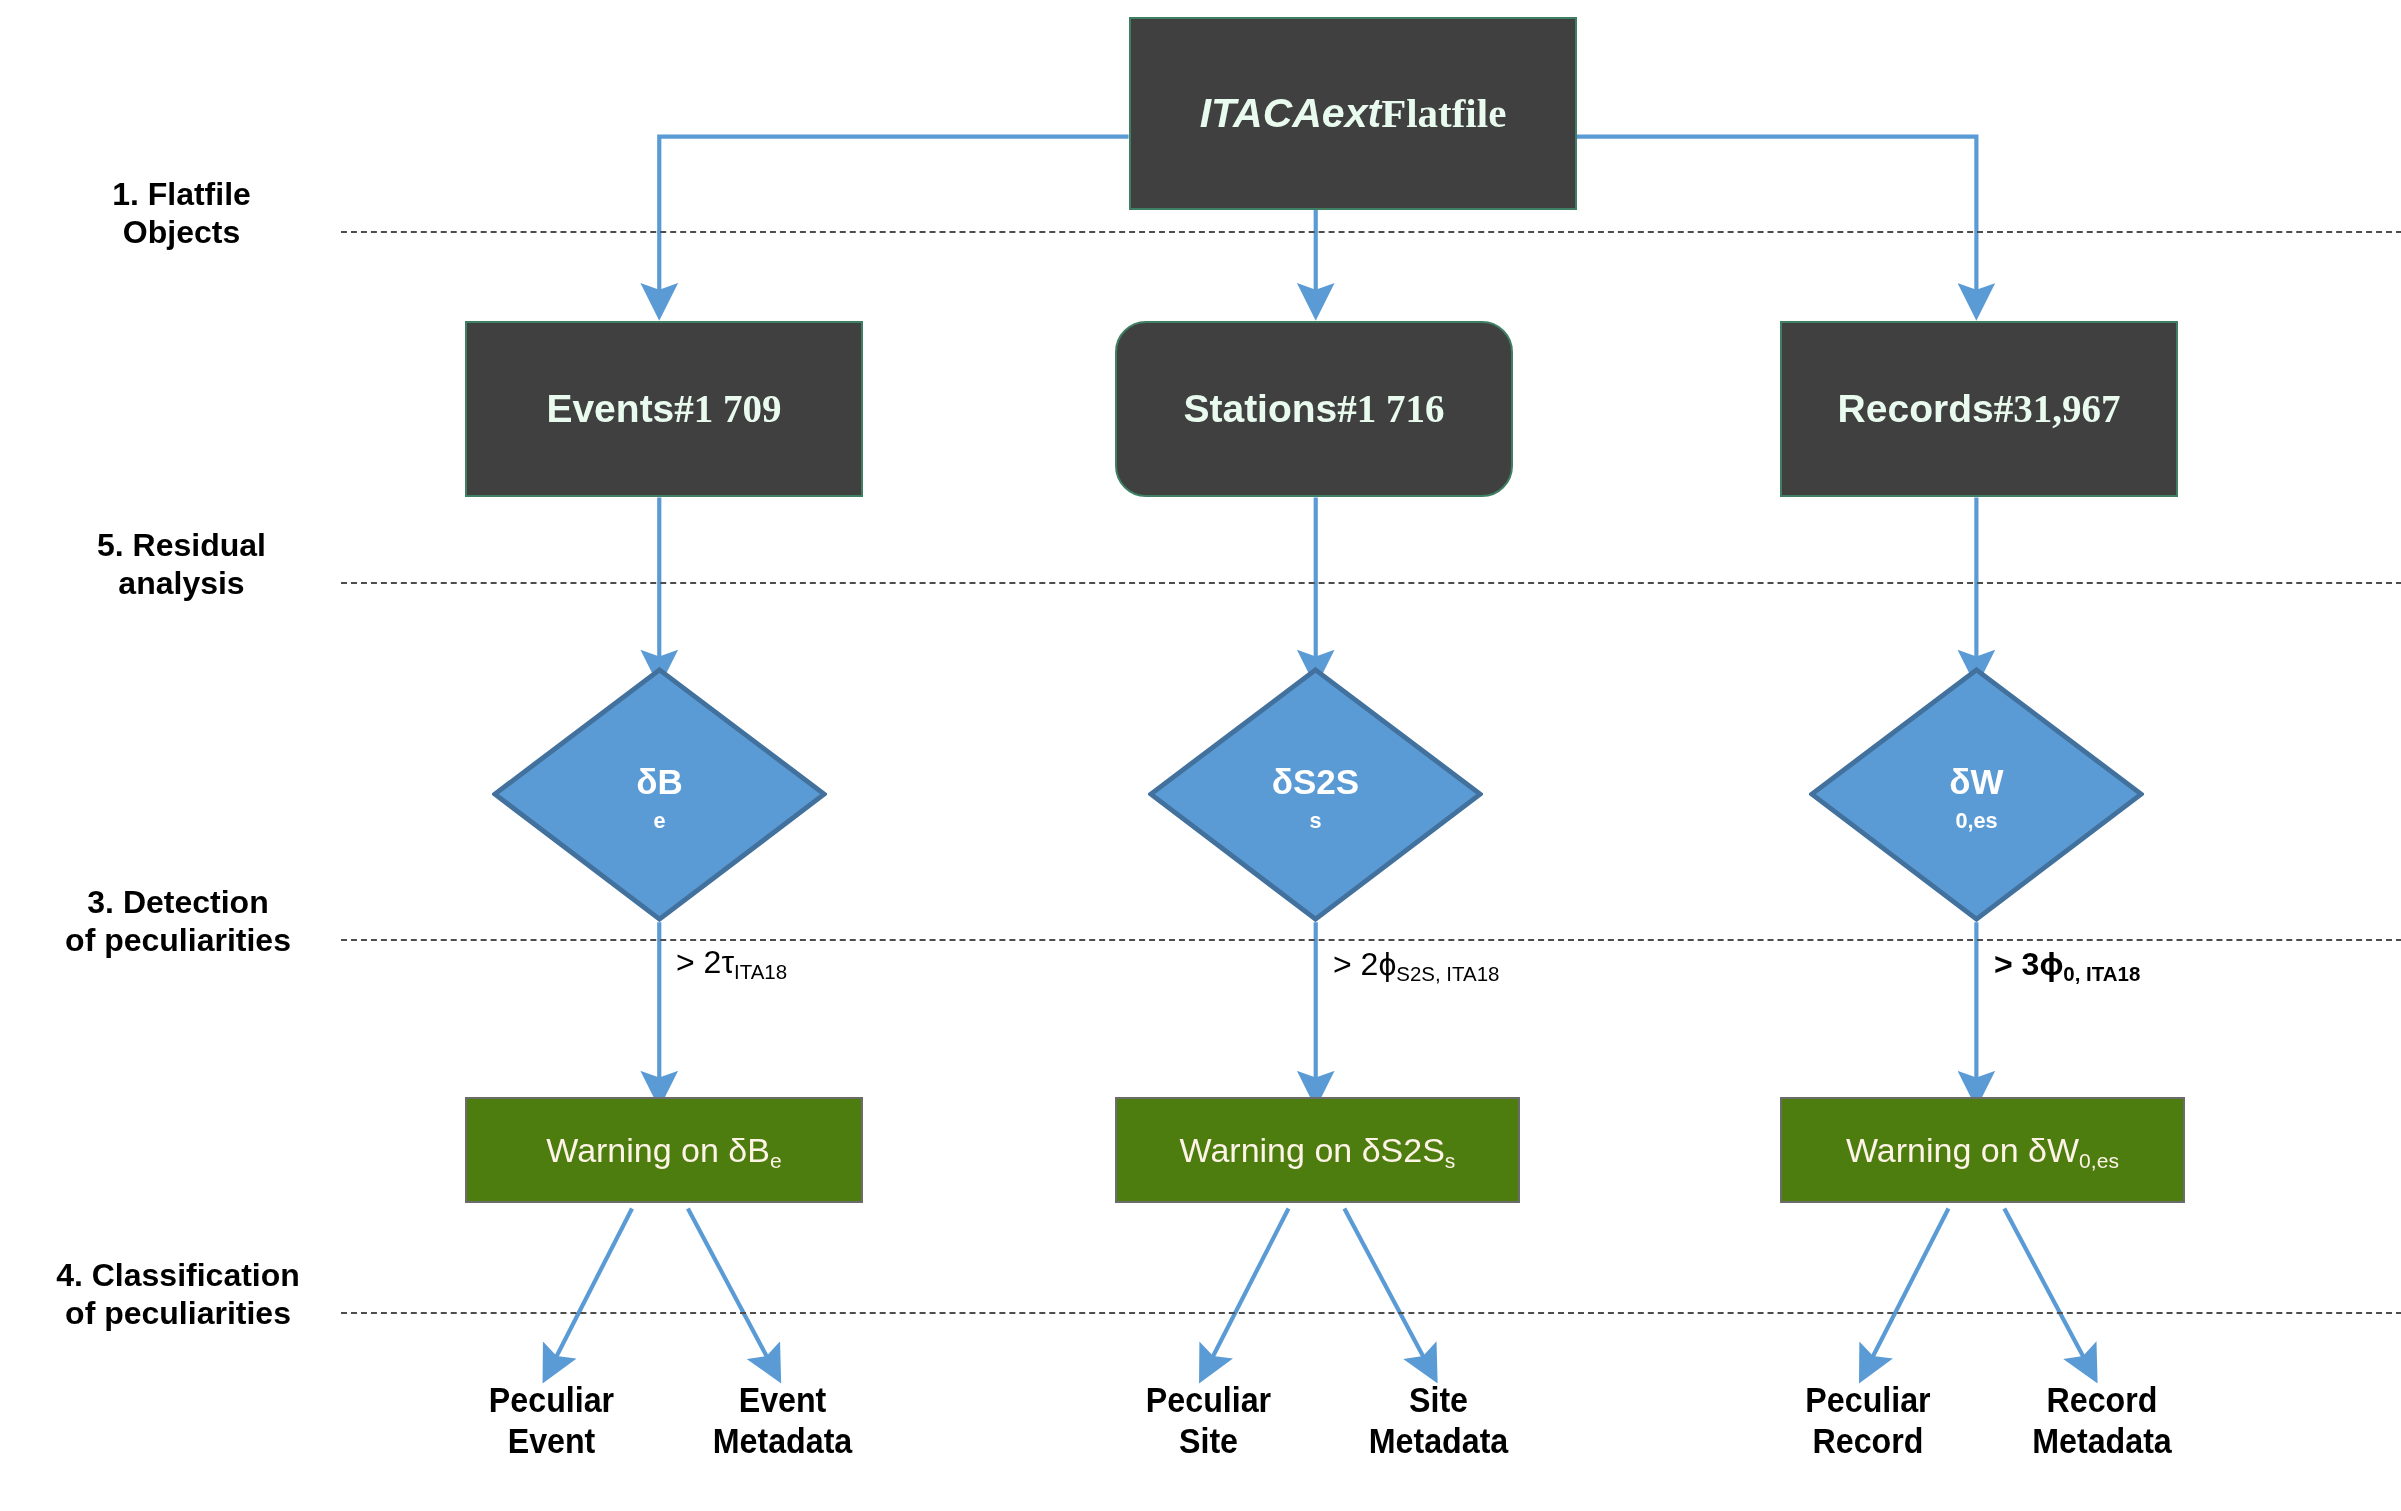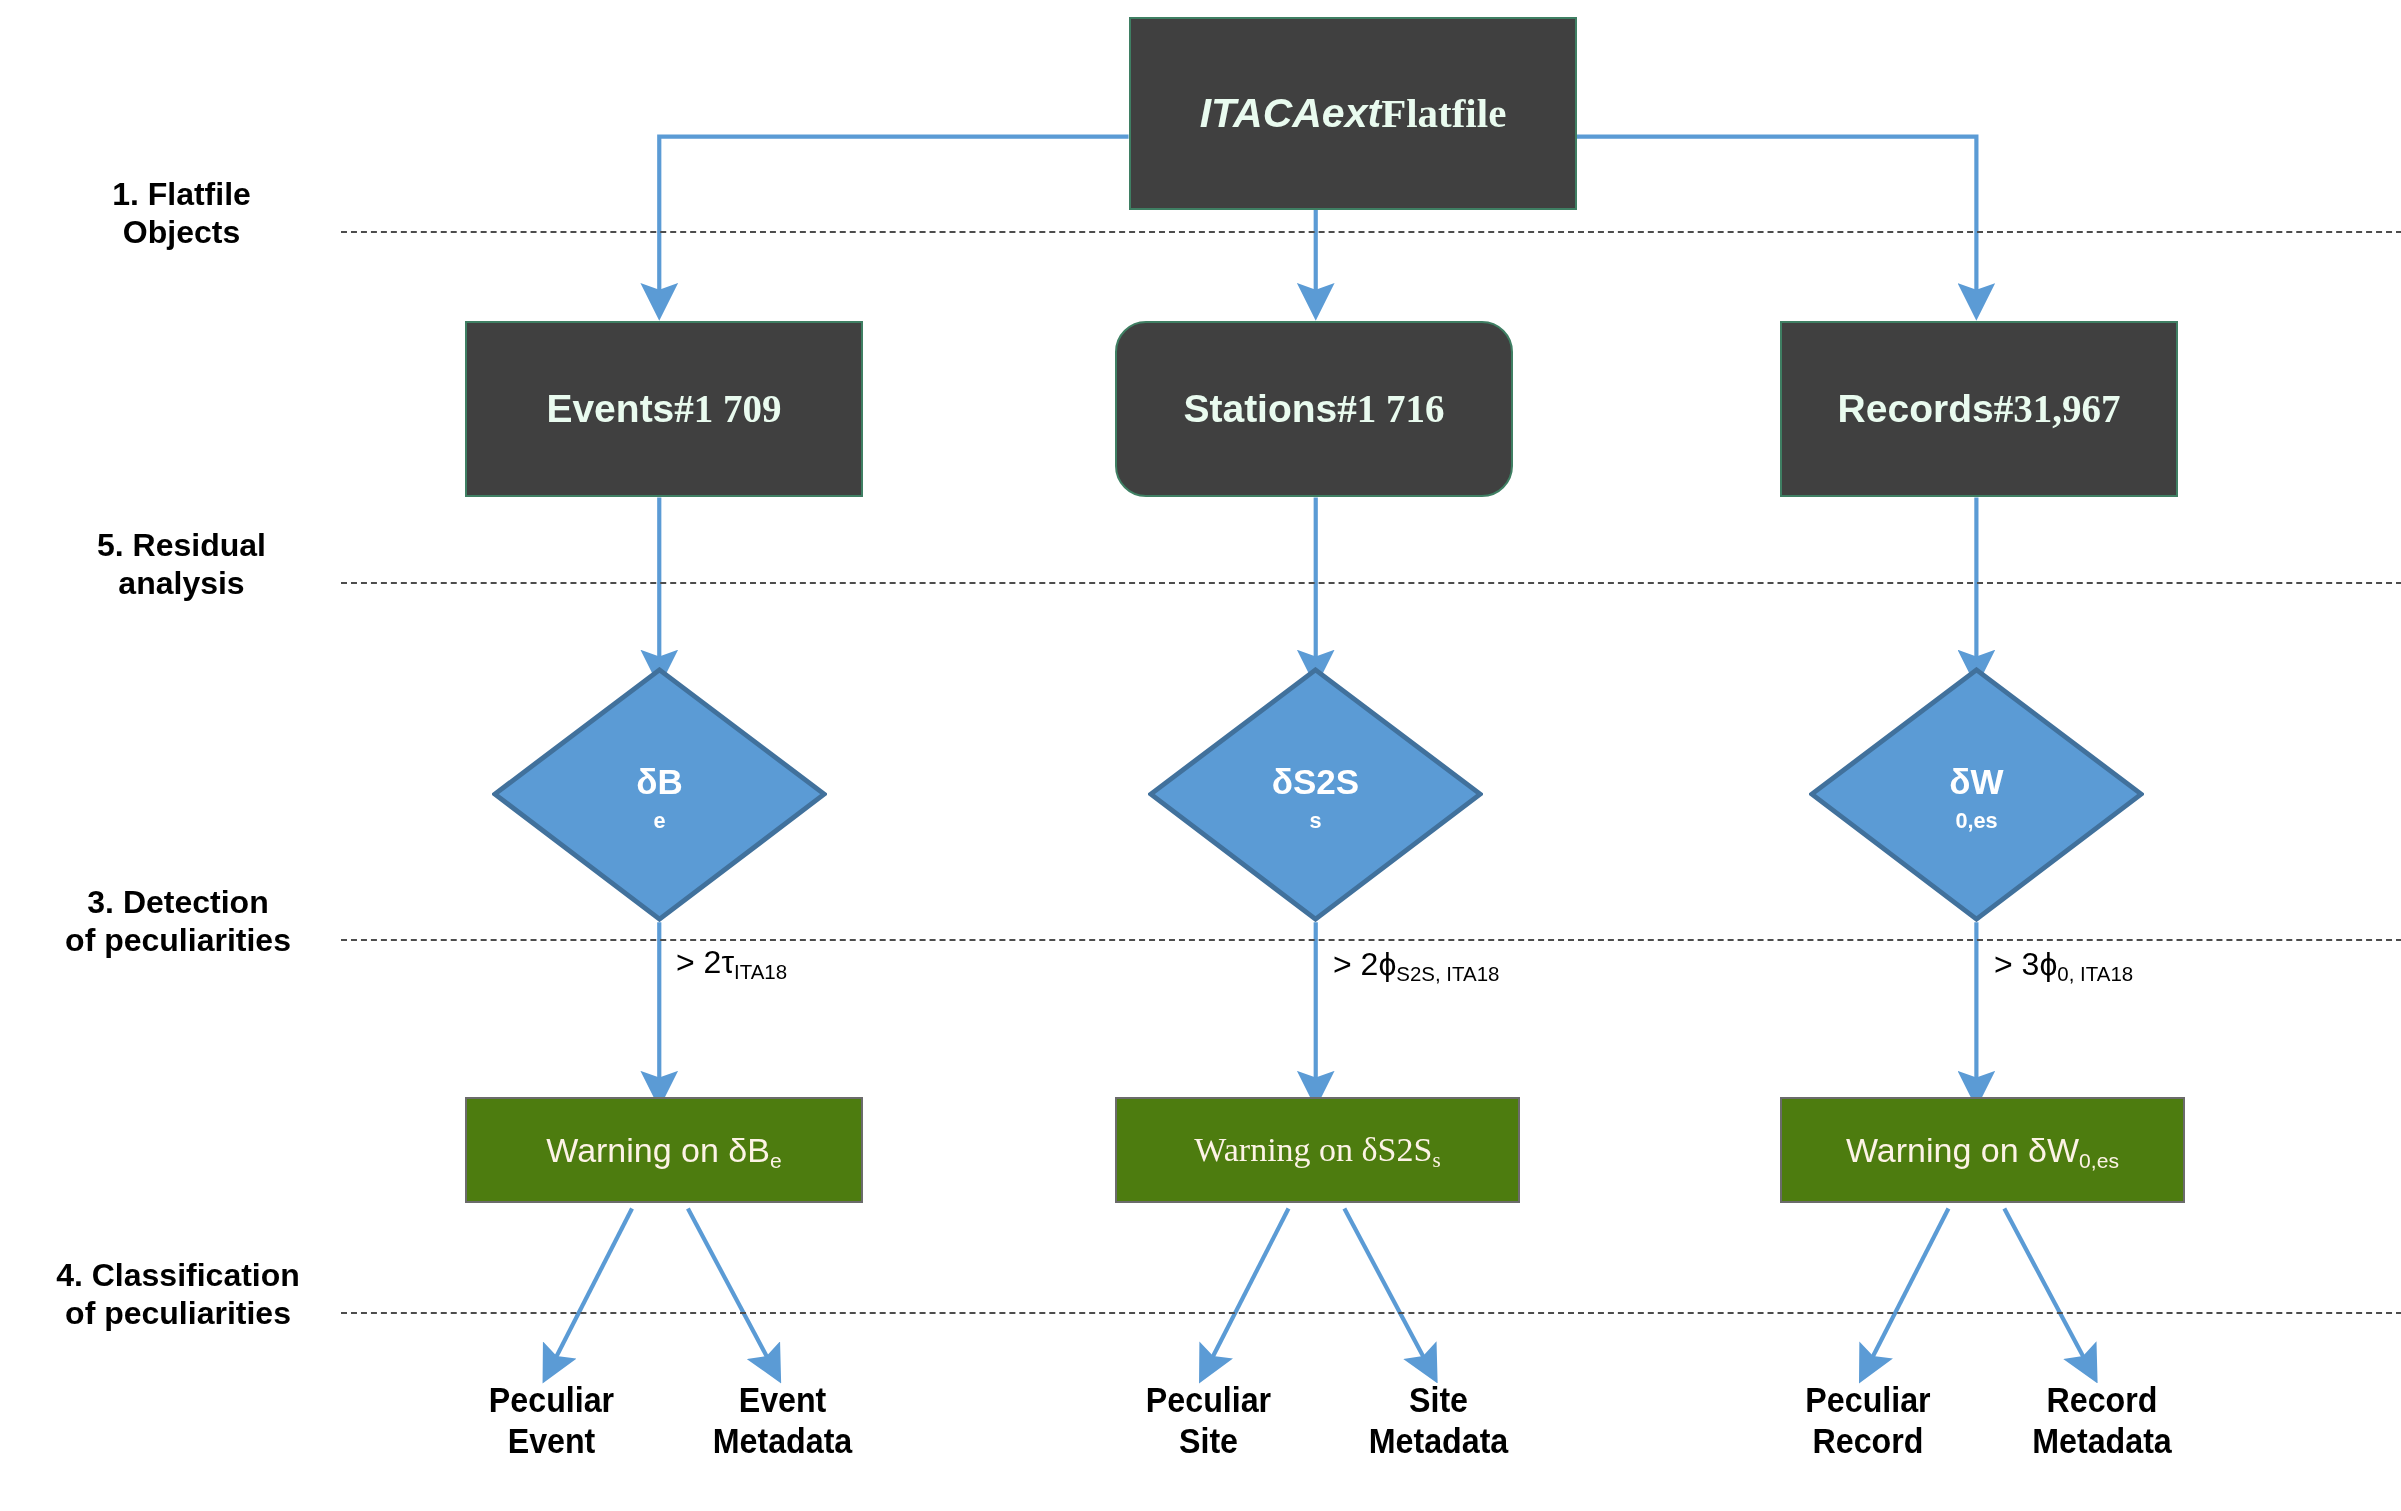--- a/index.html
+++ b/index.html
@@ -193,28 +193,28 @@
         <sub>0,es</sub>
     </div>
   </div>
 
   <div class="cond" style="left:676px;top:944px;">
     <span>&gt; 2τ</span><sub>ITA18</sub>
   </div>
   <div class="cond" style="left:1333px;top:946px;">
     <span>&gt; 2ϕ</span><sub>S2S, ITA18</sub>
   </div>
-  <div class="cond" style="left:1994px;top:946px;">
+  <div class="cond" style="left:1994px;top:946px;font-weight:bold;">
     <span>&gt; 3ϕ</span><sub>0, ITA18</sub>
   </div>
 
   <div class="obox" style="left:465px;top:1097px;width:398px;height:106px;">
     <span><span>Warning on δB</span><sub>e</sub></span>
   </div>
-  <div class="obox" style="left:1115px;top:1097px;width:405px;height:106px;font-family:Liberation Serif, serif;">
+  <div class="obox" style="left:1115px;top:1097px;width:405px;height:106px;">
     <span><span>Warning on δS2S</span><sub>s</sub></span>
   </div>
   <div class="obox" style="left:1780px;top:1097px;width:405px;height:106px;">
     <span><span>Warning on δW</span><sub>0,es</sub></span>
   </div>
 
   <div class="leaf" style="left:398px;top:1380px;width:307px;">Peculiar
 Event</div>
   <div class="leaf" style="left:629px;top:1380px;width:307px;">Event
 Metadata</div>

